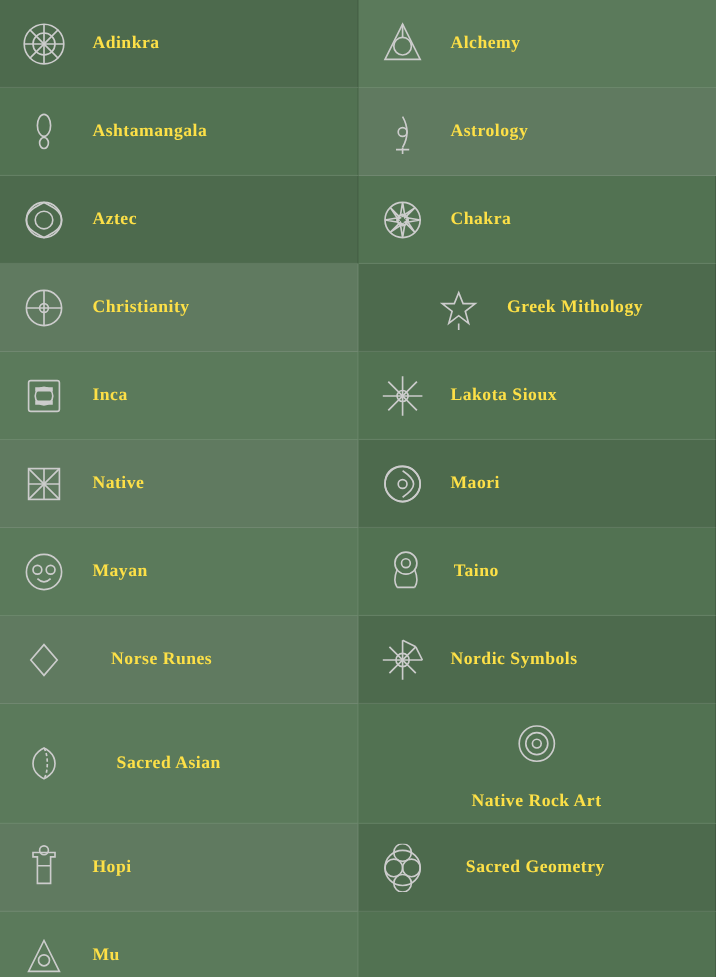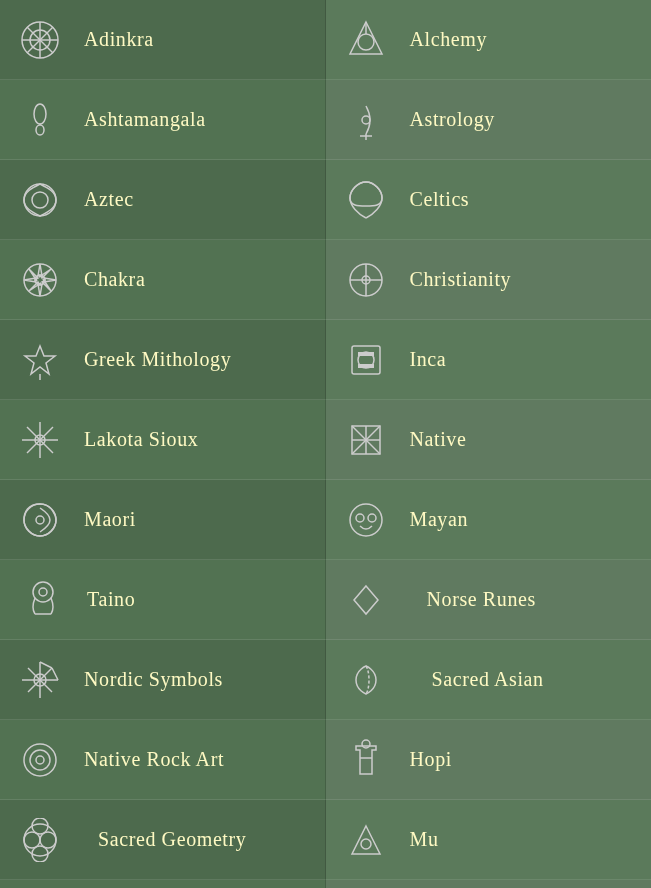--- a/index.html
+++ b/index.html
@@ -44,23 +44,23 @@
 
     .cell-icon svg {
       width: 44px;
       height: 44px;
       stroke: #ccc;
       fill: none;
       stroke-width: 1.5;
     }
 
     .cell-label {
-      font-size: 20px;
-      font-weight: normal;
-      color: #fef9c3;
+      font-size: 16px;
+      font-weight: bold;
+      color: #fde047;
       letter-spacing: 0.03em;
     }
   </style>
 </head>
 <body>
 
 <div class="grid">
 <div class="cell" style="background: rgb(77, 106, 77); border-right: 1px solid rgba(0, 0, 0, 0.15);">
       <div class="cell-icon">
         <svg viewBox="0 0 44 44" stroke="#ccc" fill="none" stroke-width="1.5">
@@ -107,30 +107,20 @@
     </div>
     <div class="cell" style="background: rgb(77, 106, 77); border-right: 1px solid rgba(0, 0, 0, 0.15);">
       <div class="cell-icon">
         <svg viewBox="0 0 44 44" stroke="#ccc" fill="none" stroke-width="1.5">
           <circle cx="22" cy="22" r="16"></circle>
       <circle cx="22" cy="22" r="8"></circle>
       <path d="M22 6 C30 10 38 14 38 22 C38 30 30 34 22 38 C14 34 6 30 6 22 C6 14 14 10 22 6Z"></path>
         </svg>
       </div>
       <span class="cell-label">Aztec</span>
-    </div>
-    <div class="cell" style="background: rgb(91, 122, 91);">
-      <div class="cell-icon">
-        <svg viewBox="0 0 44 44" stroke="#ccc" fill="none" stroke-width="1.5">
-          <path d="M22 4 C30 4 38 12 38 20 C38 28 30 28 22 28 C14 28 6 28 6 20 C6 12 14 4 22 4Z"></path>
-      <path d="M22 4 C14 4 6 12 6 20 C6 28 14 36 22 40"></path>
-      <path d="M22 4 C30 4 38 12 38 20 C38 28 30 36 22 40"></path>
-        </svg>
-      </div>
-      <span class="cell-label">Celtics</span>
     </div>
     <div class="cell" style="background: rgb(82, 114, 82); border-right: 1px solid rgba(0, 0, 0, 0.15);">
       <div class="cell-icon">
         <svg viewBox="0 0 44 44" stroke="#ccc" fill="none" stroke-width="1.5">
           <circle cx="22" cy="22" r="16"></circle>
       <circle cx="22" cy="22" r="5"></circle>
       <path d="M22 6 L24 18 L22 17 L20 18Z"></path>
       <path d="M38 22 L26 24 L27 22 L26 20Z"></path>
       <path d="M22 38 L20 26 L22 27 L24 26Z"></path>
       <path d="M6 22 L18 20 L17 22 L18 24Z"></path>
@@ -146,21 +136,21 @@
       <div class="cell-icon">
         <svg viewBox="0 0 44 44" stroke="#ccc" fill="none" stroke-width="1.5">
           <circle cx="22" cy="22" r="16"></circle>
       <line x1="22" y1="6" x2="22" y2="38"></line>
       <line x1="6" y1="22" x2="38" y2="22"></line>
       <circle cx="22" cy="22" r="4"></circle>
         </svg>
       </div>
       <span class="cell-label">Christianity</span>
     </div>
-    <div class="cell" style="background: rgb(77, 106, 77); border-right: 1px solid rgba(0, 0, 0, 0.15);">
+    <div class="cell" style="background: rgb(77, 106, 77); border-right: 1px solid rgba(0, 0, 0, 0.15); justify-content: center;">
       <div class="cell-icon">
         <svg viewBox="0 0 44 44" stroke="#ccc" fill="none" stroke-width="1.5">
           <polygon points="22,8 26,18 37,18 28,25 31,36 22,29 13,36 16,25 7,18 18,18"></polygon>
       <line x1="22" y1="36" x2="22" y2="42"></line>
         </svg>
       </div>
       <span class="cell-label">Greek Mithology</span>
     </div>
     <div class="cell" style="background: rgb(91, 122, 91);">
       <div class="cell-icon">
@@ -255,21 +245,21 @@
     </div>
     <div class="cell" style="background: rgb(91, 122, 91); gap: 40px;">
       <div class="cell-icon">
         <svg viewBox="0 0 44 44" stroke="#ccc" fill="none" stroke-width="1.5">
           <path d="M22 8 C22 8 32 12 32 22 C32 32 22 36 22 36 C22 36 12 32 12 22 C12 12 22 8 22 8Z"></path>
       <path d="M22 8 C26 14 26 30 22 36" stroke-dasharray="3,2"></path>
         </svg>
       </div>
       <span class="cell-label">Sacred Asian</span>
     </div>
-    <div class="cell" style="background: rgb(82, 114, 82); border-right: 1px solid rgba(0, 0, 0, 0.15);">
+    <div class="cell" style="background: rgb(82, 114, 82); border-right: 1px solid rgba(0, 0, 0, 0.15); flex-direction: column;">
       <div class="cell-icon">
         <svg viewBox="0 0 44 44" stroke="#ccc" fill="none" stroke-width="1.5">
           <circle cx="22" cy="22" r="16"></circle>
       <circle cx="22" cy="22" r="10"></circle>
       <circle cx="22" cy="22" r="4"></circle>
         </svg>
       </div>
       <span class="cell-label">Native Rock Art</span>
     </div>
     <div class="cell" style="background: rgb(96, 122, 96);">

